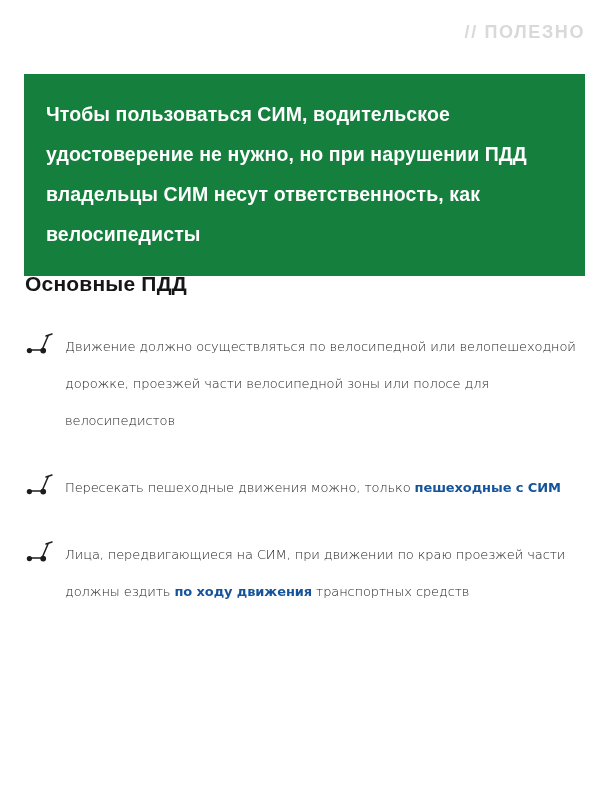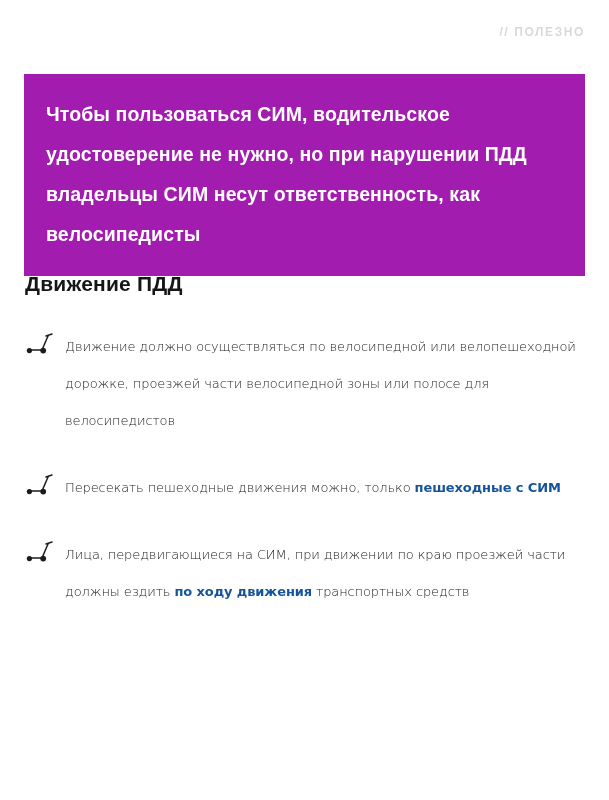--- a/index.html
+++ b/index.html
@@ -29,35 +29,35 @@
     position: absolute;
     top: 22px;
     left: 0;
     right: 24px;
     text-align: right;
     height: 18px;
   }
   .kicker {
     display: inline-block;
     font-family: "Liberation Sans", "DejaVu Sans", sans-serif;
-    font-size: 12px;
+    font-size: 18px;
     font-weight: 700;
     letter-spacing: 1.6px;
     color: #d9d9dc;
     white-space: nowrap;
   }
 
   
   .banner {
     position: absolute;
     left: 24px;
     top: 74px;
     width: 561px;
     box-sizing: border-box;
-    background: #a21caf;
+    background: #15803d;
     padding: 20px 22px 22px 22px;
   }
   .banner-text {
     margin: 0;
     font-family: "Liberation Sans", "DejaVu Sans", sans-serif;
     font-size: 19.5px;
     font-weight: 700;
     line-height: 40px;
     color: #ffffff;
     letter-spacing: 0.1px;
@@ -123,21 +123,21 @@
 <div class="page">
 
   <div class="kicker-row">
     <span class="kicker">// ПОЛЕЗНО</span>
   </div>
 
   <div class="banner">
     <p class="banner-text">Чтобы пользоваться СИМ, водительское удостоверение не нужно, но при нарушении ПДД владельцы СИМ несут ответственность, как велосипедисты</p>
   </div>
 
-  <h2 class="section-heading">Движение ПДД</h2>
+  <h2 class="section-heading">Основные ПДД</h2>
 
   <ul class="rules" id="rules-list">
       <li class="rule">
         <svg class="scooter-icon" viewBox="0 0 32 24">
           <g fill="none" stroke="#1c1c1c" stroke-width="1.5" stroke-linecap="round" stroke-linejoin="round">
             <path d="M5 18 L17 18"></path>
             <path d="M17 18 L23 4"></path>
             <path d="M21 4 L27 2"></path>
           </g>
           <circle cx="4.4" cy="18.6" r="2.6" fill="#1c1c1c"></circle>

